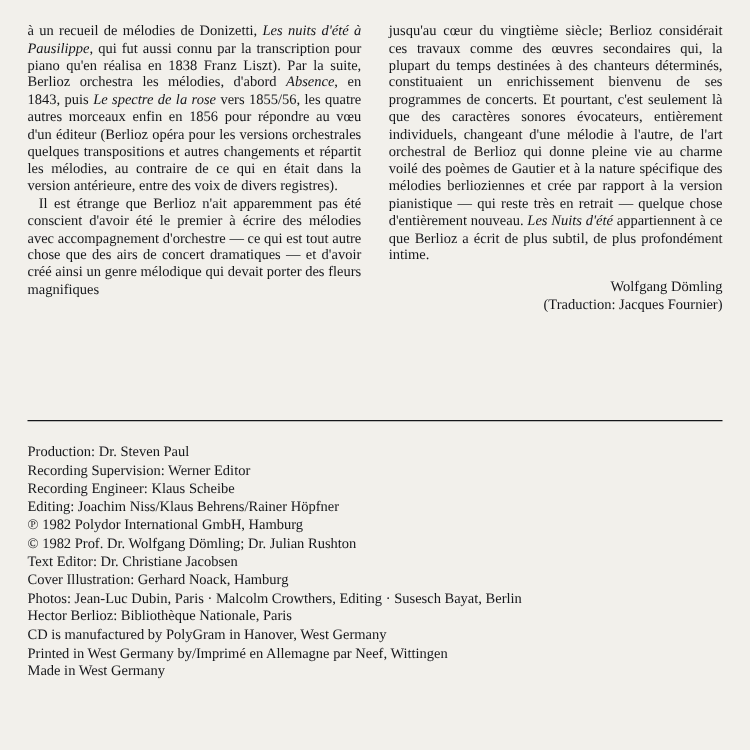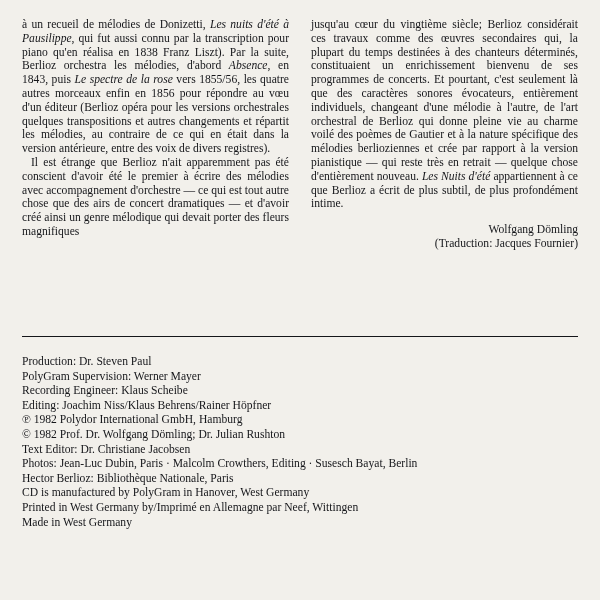--- a/index.html
+++ b/index.html
@@ -91,26 +91,27 @@
         <div>(Traduction: Jacques Fournier)</div>
       </div>
     </div>
 
   </div>
 
   <div class="rule"></div>
 
   <div class="credits">
     <div>Production: Dr. Steven Paul</div>
-    <div>PolyGram Supervision: Werner Mayer</div>
+    <div>Recording Supervision: Werner Editor</div>
     <div>Recording Engineer: Klaus Scheibe</div>
     <div>Editing: Joachim Niss/Klaus Behrens/Rainer Höpfner</div>
     <div>℗ 1982 Polydor International GmbH, Hamburg</div>
     <div>© 1982 Prof. Dr. Wolfgang Dömling; Dr. Julian Rushton</div>
     <div>Text Editor: Dr. Christiane Jacobsen</div>
+    <div>Cover Illustration: Gerhard Noack, Hamburg</div>
     <div>Photos: Jean-Luc Dubin, Paris · Malcolm Crowthers, Editing · Susesch Bayat, Berlin</div>
     <div>Hector Berlioz: Bibliothèque Nationale, Paris</div>
     <div>CD is manufactured by PolyGram in Hanover, West Germany</div>
     <div>Printed in West Germany by/Imprimé en Allemagne par Neef, Wittingen</div>
     <div>Made in West Germany</div>
   </div>
 
 </div>
 
 </body></html>

